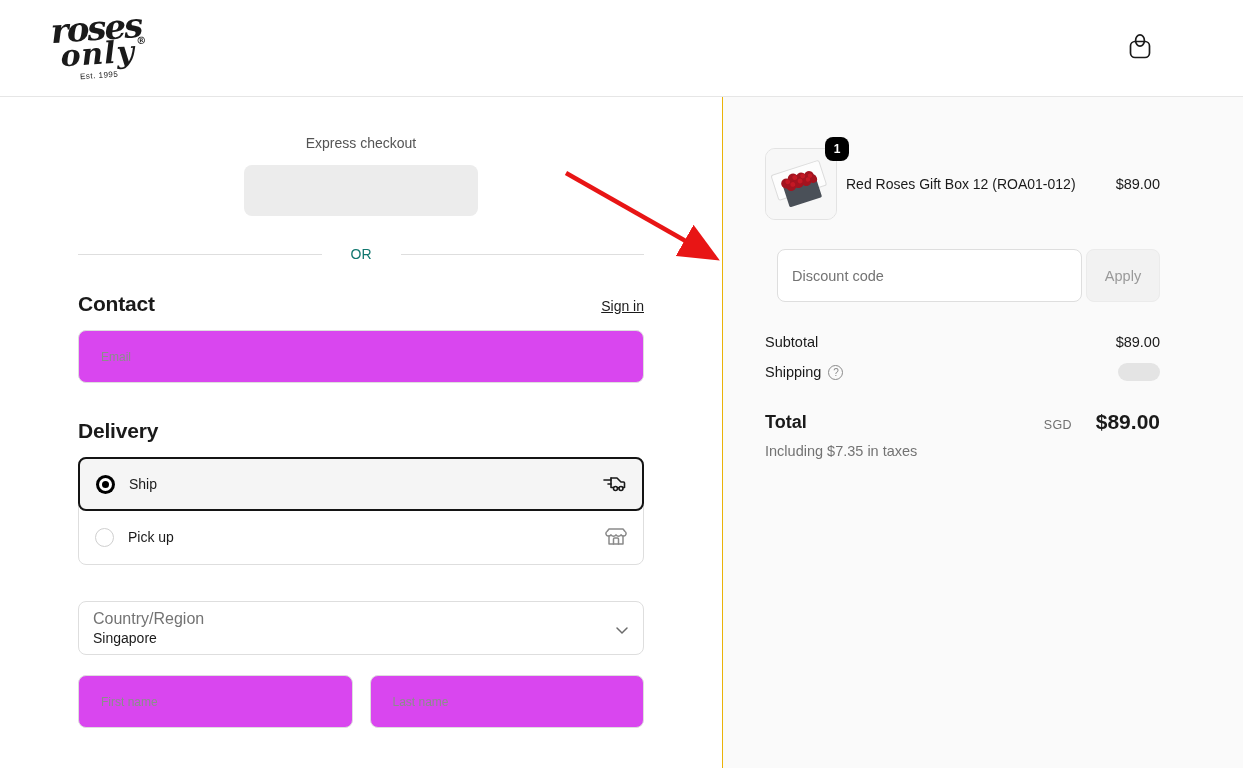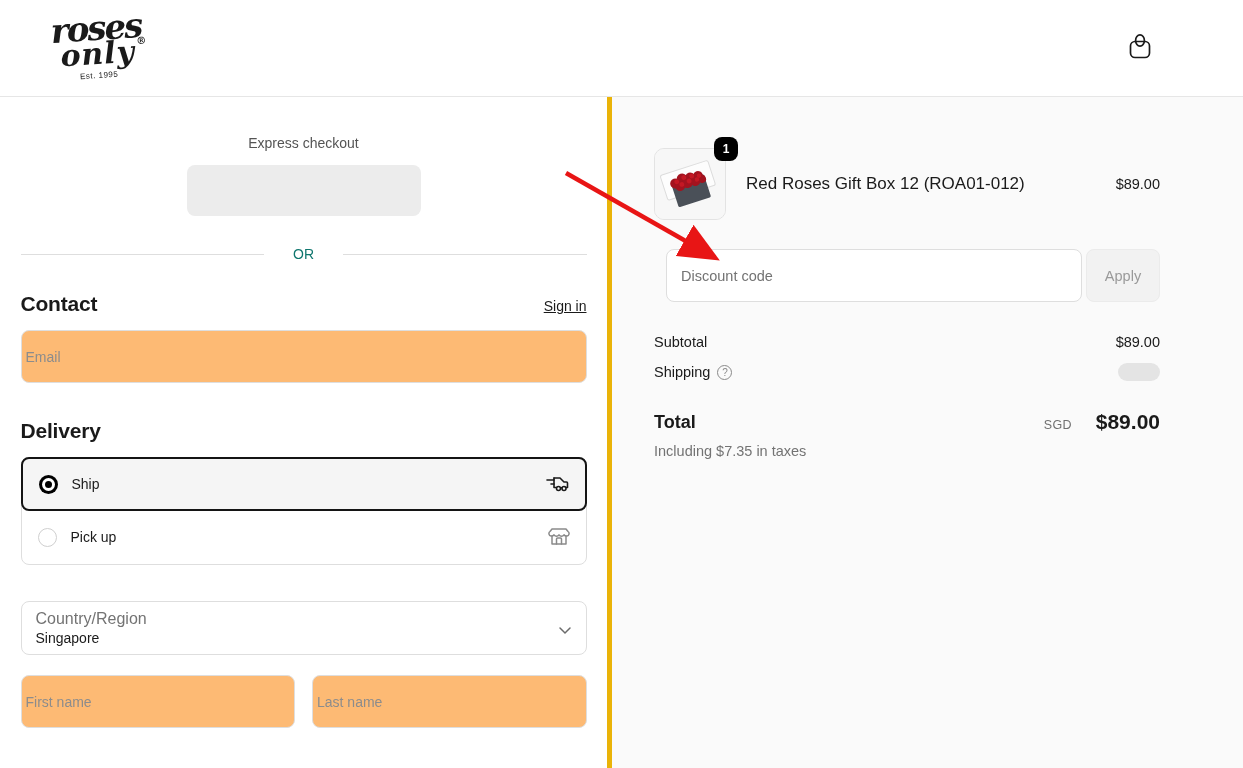--- a/index.html
+++ b/index.html
@@ -16,37 +16,37 @@
               font-size: 34px; letter-spacing: -2px; }
   .logo .l2 { font-family: "DejaVu Serif", serif; font-style: italic; font-weight: bold;
               font-size: 30px; letter-spacing: 1px; position: relative; }
   .logo .l2 .reg { font-size: 10px; position: absolute; top: -2px; right: -12px; letter-spacing: 0; }
   .logo .est { font-family: "Liberation Sans", sans-serif; font-style: normal; font-weight: normal;
                font-size: 8px; letter-spacing: 0.5px; margin-top: 6px; line-height: 1; }
   .cart-btn { background: none; border: none; cursor: pointer; padding: 4px; }
 
   
   .main { display: flex; height: 671px; }
-  .left-col { width: 612px; background: #fff; border-right: 5px solid #eab308; }
+  .left-col { width: 723px; background: #fff; border-right: 1px solid #eab308; }
   .left-inner { width: 566px; margin: 0 auto; padding-top: 38px; }
   .right-col { flex: 1; background: #fafafa; padding: 51px 83px 0 42px; }
 
   
   .express-title { text-align: center; color: #545454; font-size: 14px; }
   .express-btn { display: block; width: 234px; height: 51px; margin: 14px auto 0;
                  background: #ececec; border: none; border-radius: 8px; cursor: pointer; }
   .or-row { display: flex; align-items: center; gap: 29px; margin-top: 30px; color: #0f766e; font-size: 14px; }
   .or-row .rule { flex: 1; height: 1px; background: #dedede; }
 
   
   .section-head { display: flex; align-items: baseline; justify-content: space-between; margin-top: 30px; }
   h2 { font-size: 21px; font-weight: bold; color: #1a1a1a; letter-spacing: -0.2px; }
   .signin { color: #1a1a1a; font-size: 14px; text-decoration: underline; cursor: pointer; }
   .text-field { width: 100%; height: 53px; border: 1px solid #dedede; border-radius: 8px;
-                background: #fdba74; padding: 0 4px; font-size: 14px; font-family: inherit; color: #1a1a1a; }
+                background: #d946ef; padding: 0 22px; font-size: 12px; font-family: inherit; color: #1a1a1a; }
   .text-field::placeholder { color: #8c8c8c; }
   .mt14 { margin-top: 14px; }
 
   
   .delivery-head { margin-top: 36px; }
   .opt-group { margin-top: 14px; border: 1px solid #dedede; border-radius: 8px; background: #fff; }
   .opt { display: flex; align-items: center; height: 54px; padding: 0 16px; cursor: pointer; }
   .opt.selected { background: #f5f5f5; border: 2px solid #141414; border-radius: 8px;
                   margin: -1px; height: 54px; position: relative; z-index: 1; }
   .radio { width: 19px; height: 19px; border-radius: 50%; border: 1px solid #cfcfcf;
@@ -66,21 +66,21 @@
   .name-row { display: flex; gap: 17px; margin-top: 20px; }
   .name-row .text-field { flex: 1; }
 
   
   .prod-row { display: flex; align-items: center; }
   .thumb-wrap { position: relative; width: 72px; height: 72px; flex: none; }
   .thumb { width: 72px; height: 72px; background: #f7f7f7; border: 1px solid #e3e3e3; border-radius: 10px; overflow: hidden; }
   .qty-badge { position: absolute; top: -11px; right: -12px; min-width: 24px; height: 24px;
                background: #000; color: #fff; border-radius: 8px; font-size: 12px; font-weight: bold;
                display: flex; align-items: center; justify-content: center; }
-  .prod-title { flex: 1; margin-left: 20px; font-size: 17px; color: #1a1a1a; }
+  .prod-title { flex: 1; margin-left: 9px; font-size: 14px; color: #1a1a1a; }
   .prod-price { font-size: 14.5px; color: #1a1a1a; }
 
   .discount-row { display: flex; gap: 4px; margin-top: 29px; padding-left: 12px; }
   .discount-input { flex: 1; height: 53px; border: 1px solid #dedede; border-radius: 8px;
                     background: #fff; padding: 0 14px; font-size: 14.5px; font-family: inherit; }
   .discount-input::placeholder { color: #737373; }
   .apply-btn { width: 74px; height: 53px; background: #f2f2f2; border: 1px solid #ebebeb;
                border-radius: 8px; color: #999; font-size: 14.5px; font-family: inherit; cursor: pointer; }
 
   .sum-row { display: flex; justify-content: space-between; align-items: center; font-size: 14.5px; }

